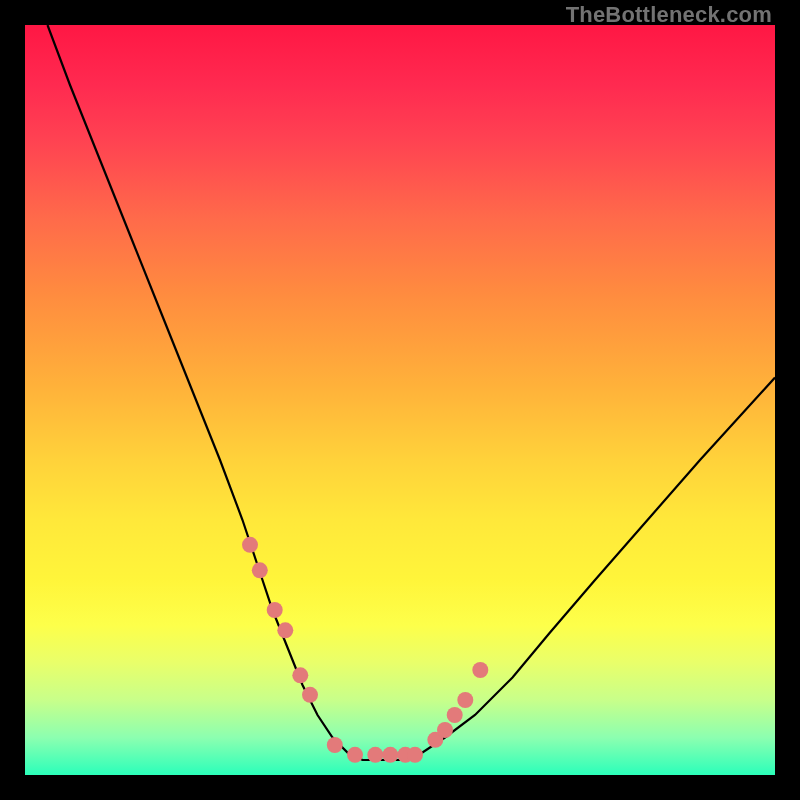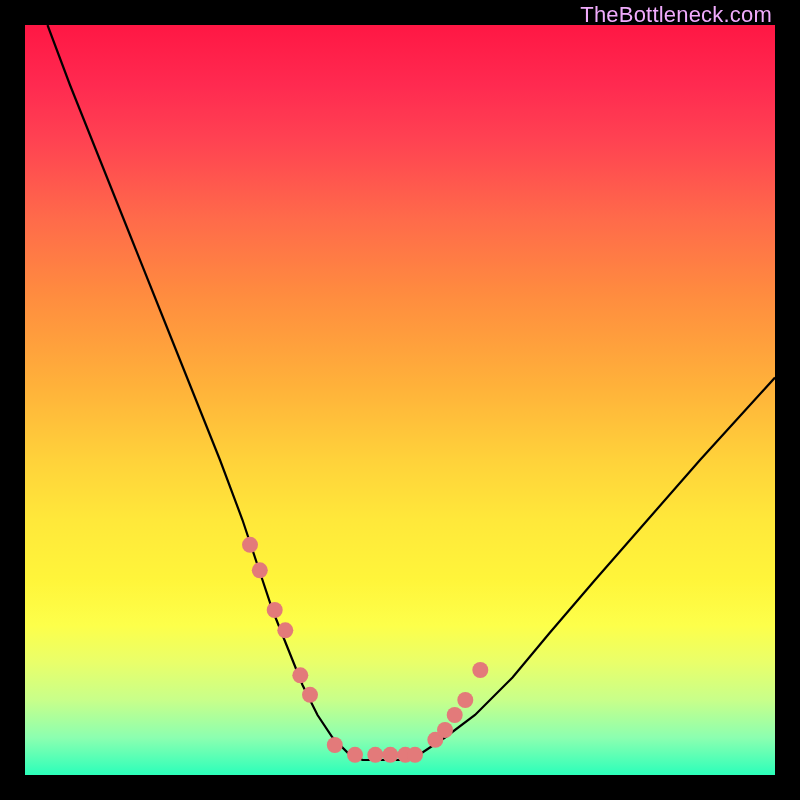--- a/index.html
+++ b/index.html
@@ -32,22 +32,22 @@
       #c8ff8a 90%,
       #8cffb0 95%,
       #2bffba 100%
     );
   }
   .watermark {
     position: absolute;
     top: 2px;
     right: 28px;
     font-size: 22px;
-    font-weight: 400;
-    color: #f0abfc;
+    font-weight: 700;
+    color: #737373;
     letter-spacing: 0.2px;
   }
   svg.plot {
     position: absolute;
     top: 0;
     left: 0;
     width: 750px;
     height: 750px;
   }
   .curve {

